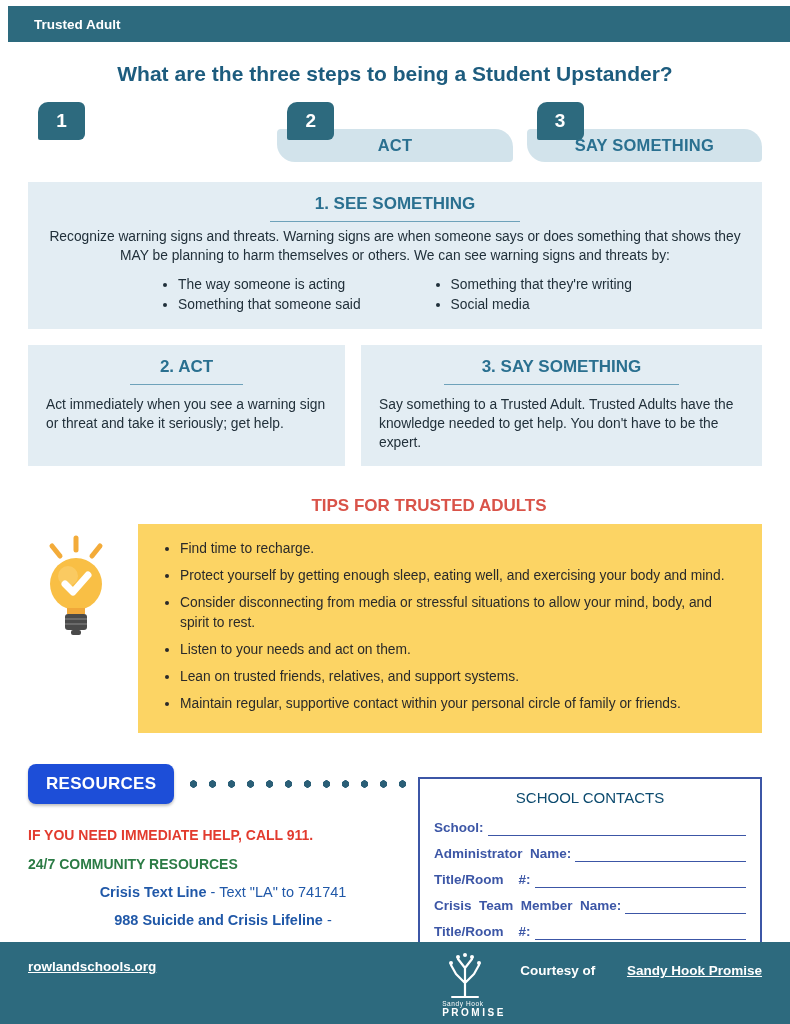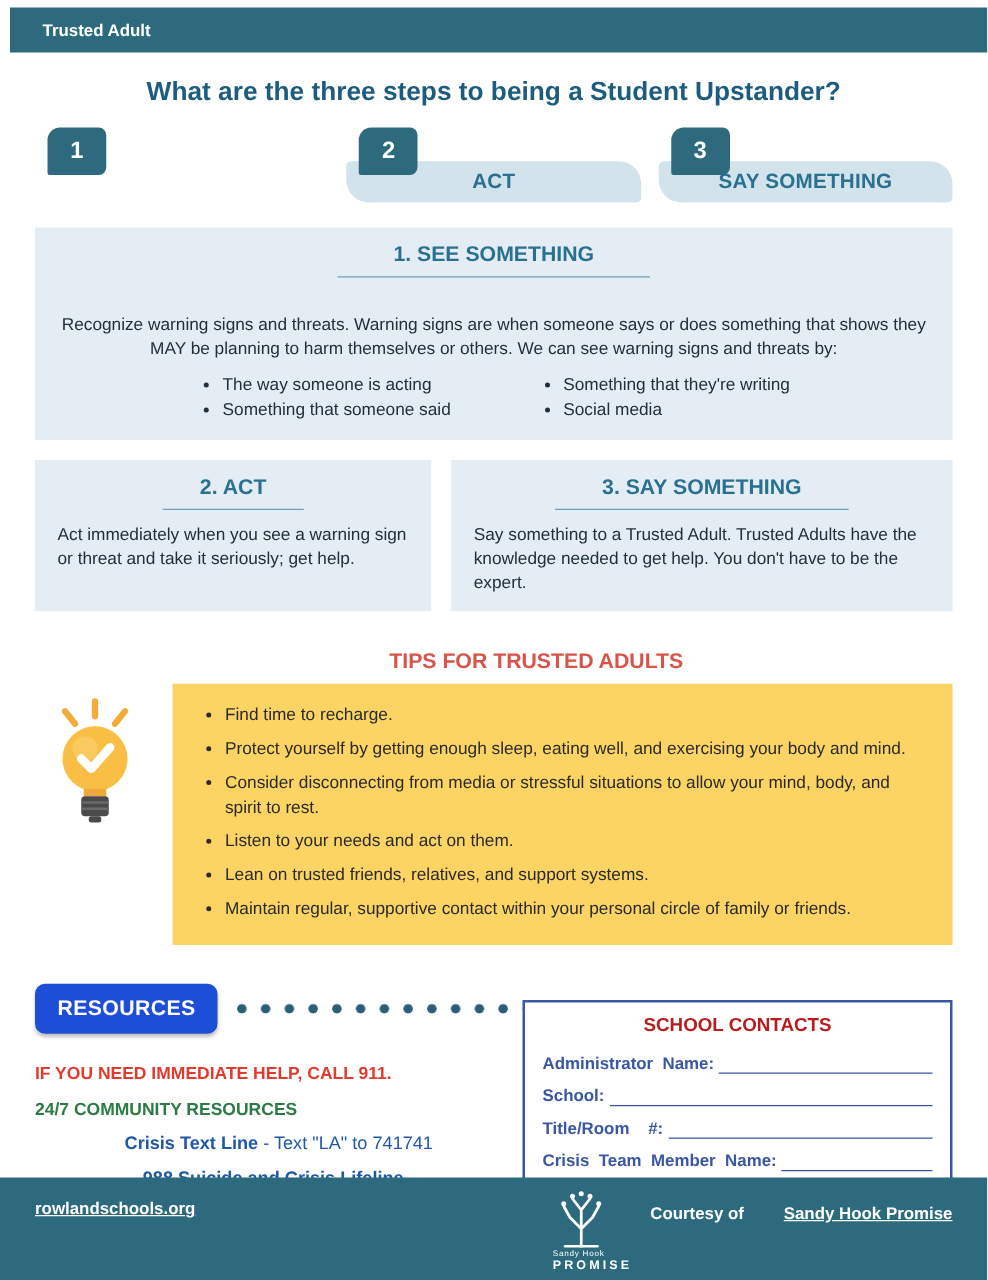--- a/index.html
+++ b/index.html
@@ -18,21 +18,21 @@
               display:flex;align-items:center;justify-content:center;z-index:2;}
   .step-banner{position:absolute;left:0;right:0;top:27px;height:33px;background:#d2e3eb;
                border-radius:4px 18px 4px 18px;display:flex;align-items:center;justify-content:center;
                color:#2a7090;font-weight:bold;font-size:16.5px;letter-spacing:.2px;}
   
   .box{background:#e3edf3;padding:12px 18px 14px;}
   .box-wide{margin:20px 28px 0;}
   .sec-title{text-align:center;}
   .sec-title span{display:inline-block;color:#2a7090;font-weight:bold;font-size:17px;
                   border-bottom:1.5px solid #6ea2ba;padding:0 45px 7px;}
-  .intro{max-width:700px;margin:28px auto 4px;text-align:center;font-size:13.8px;line-height:1.38;}
+  .intro{max-width:700px;margin:5px auto 4px;text-align:center;font-size:13.8px;line-height:1.38;}
   .cols{display:flex;justify-content:center;gap:70px;}
   .cols ul{margin:6px 0 0;padding-left:20px;font-size:13.8px;line-height:1.45;}
   .two-col{display:flex;gap:16px;margin:16px 28px 0;align-items:stretch;}
   .box-act{flex:0 0 281px;}
   .box-say{flex:1;}
   .box-body{margin:10px 0 0;font-size:13.8px;line-height:1.38;text-align:left;}
   
   .tips-title{margin:30px 28px 0 96px;text-align:center;color:#d95349;font-weight:bold;font-size:17px;}
   .tips-row{display:flex;margin:8px 28px 0;align-items:flex-start;gap:14px;}
   .bulb-col{flex:0 0 96px;display:flex;justify-content:center;padding-top:8px;}
@@ -47,21 +47,21 @@
              border-radius:8px;box-shadow:0 2px 3px rgba(0,0,0,.25);letter-spacing:.3px;}
   .dots{width:248px;height:10px;margin-left:10px;
         background-image:radial-gradient(circle,#2b5f77 3.5px,transparent 4px);
         background-size:19px 10px;background-repeat:repeat-x;background-position:0 center;}
   .res-emergency{margin:22px 0 0;color:#e23b2e;font-weight:bold;font-size:14px;}
   .res-community{margin:13px 0 0;color:#2b7b45;font-weight:bold;font-size:14px;}
   .res-line{margin:12px 0 0;color:#2058a8;font-size:14.5px;text-align:center;}
   .res-line b{font-weight:bold;}
   .school{position:absolute;right:0;top:14px;width:312px;border:2px solid #3c56a6;background:#fff;
           padding:8px 14px 12px;}
-  .sc-title{text-align:center;color:#b91c1c;font-weight:bold;font-size:15px;margin:2px 0 4px;}
+  .sc-title{text-align:center;color:#0c4a6e;font-weight:normal;font-size:15px;margin:2px 0 4px;}
   .sc-row{display:flex;align-items:flex-end;color:#3c56a6;font-weight:bold;font-size:13.5px;height:26px;}
   .sc-label{white-space:pre;padding-bottom:1px;}
   .sc-line{flex:1;border-bottom:1.5px solid #3c56a6;margin-left:4px;}
   
   .footer{position:absolute;left:0;right:0;bottom:0;height:82px;background:#2d6a7e;color:#fff;
           display:flex;justify-content:space-between;align-items:flex-start;padding:13px 28px 0;box-sizing:border-box;}
   .foot-link{color:#fff;font-weight:bold;font-size:13.5px;text-decoration:underline;margin-top:4px;cursor:pointer;}
   .foot-right{display:flex;align-items:flex-start;gap:14px;}
   .logo{display:flex;flex-direction:column;align-items:flex-start;width:64px;margin-top:-4px;}
   .logo-name{font-size:6.5px;letter-spacing:.6px;margin-top:1px;}
@@ -166,25 +166,25 @@
       <p class="res-community">24/7 COMMUNITY RESOURCES</p>
       <p class="res-line"><b>Crisis Text Line</b><span> - Text "LA" to 741741</span></p>
       <p class="res-line"><b>988 Suicide and Crisis Lifeline</b><span> -</span></p>
       <p class="res-line"><b></b><span>988 or 800.273.8255</span></p>
       <p class="res-line"><b>Trevor Lifeline</b><span> - 866.488.7386</span></p>
     </div>
 
     <div class="school">
       <div class="sc-title">SCHOOL CONTACTS</div>
       <div class="sc-row">
+        <span class="sc-label">School:</span>
+          <span class="sc-line"></span>
+      </div>
+      <div class="sc-row">
         <span class="sc-label">Administrator  Name:</span>
-          <span class="sc-line"></span>
-      </div>
-      <div class="sc-row">
-        <span class="sc-label">School:</span>
           <span class="sc-line"></span>
       </div>
       <div class="sc-row">
         <span class="sc-label">Title/Room    #:</span>
           <span class="sc-line"></span>
       </div>
       <div class="sc-row">
         <span class="sc-label">Crisis  Team  Member  Name:</span>
           <span class="sc-line"></span>
       </div>

